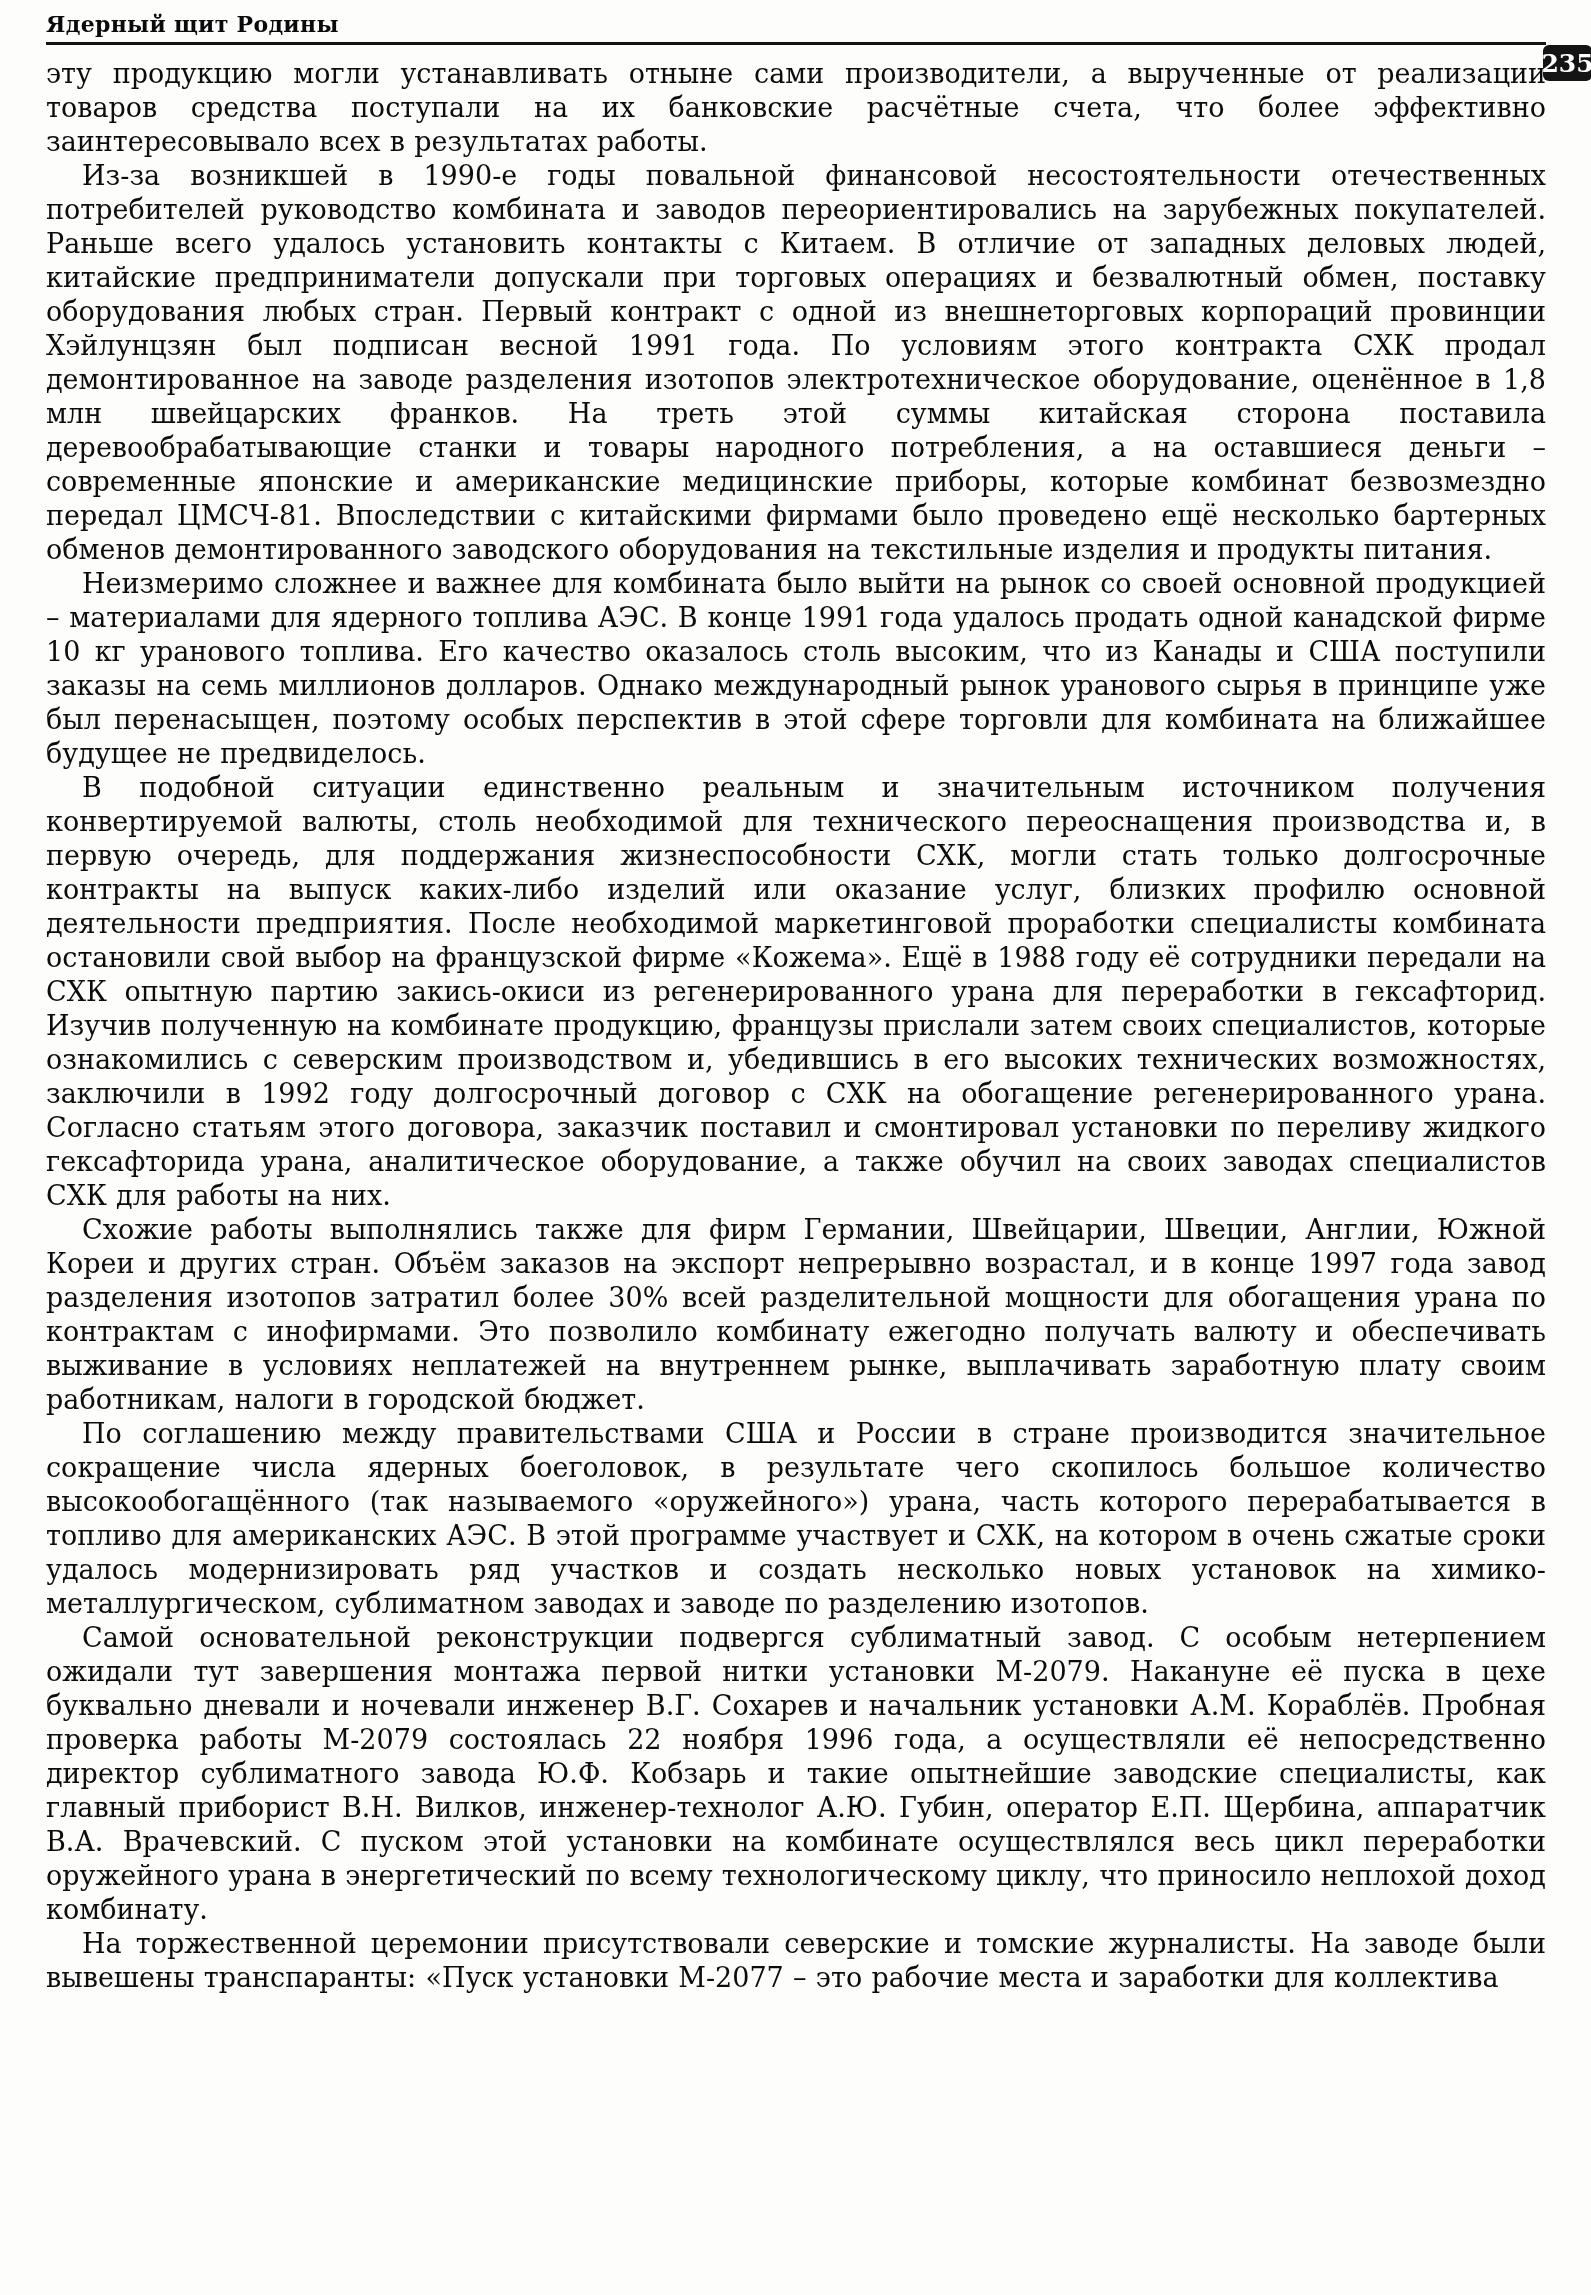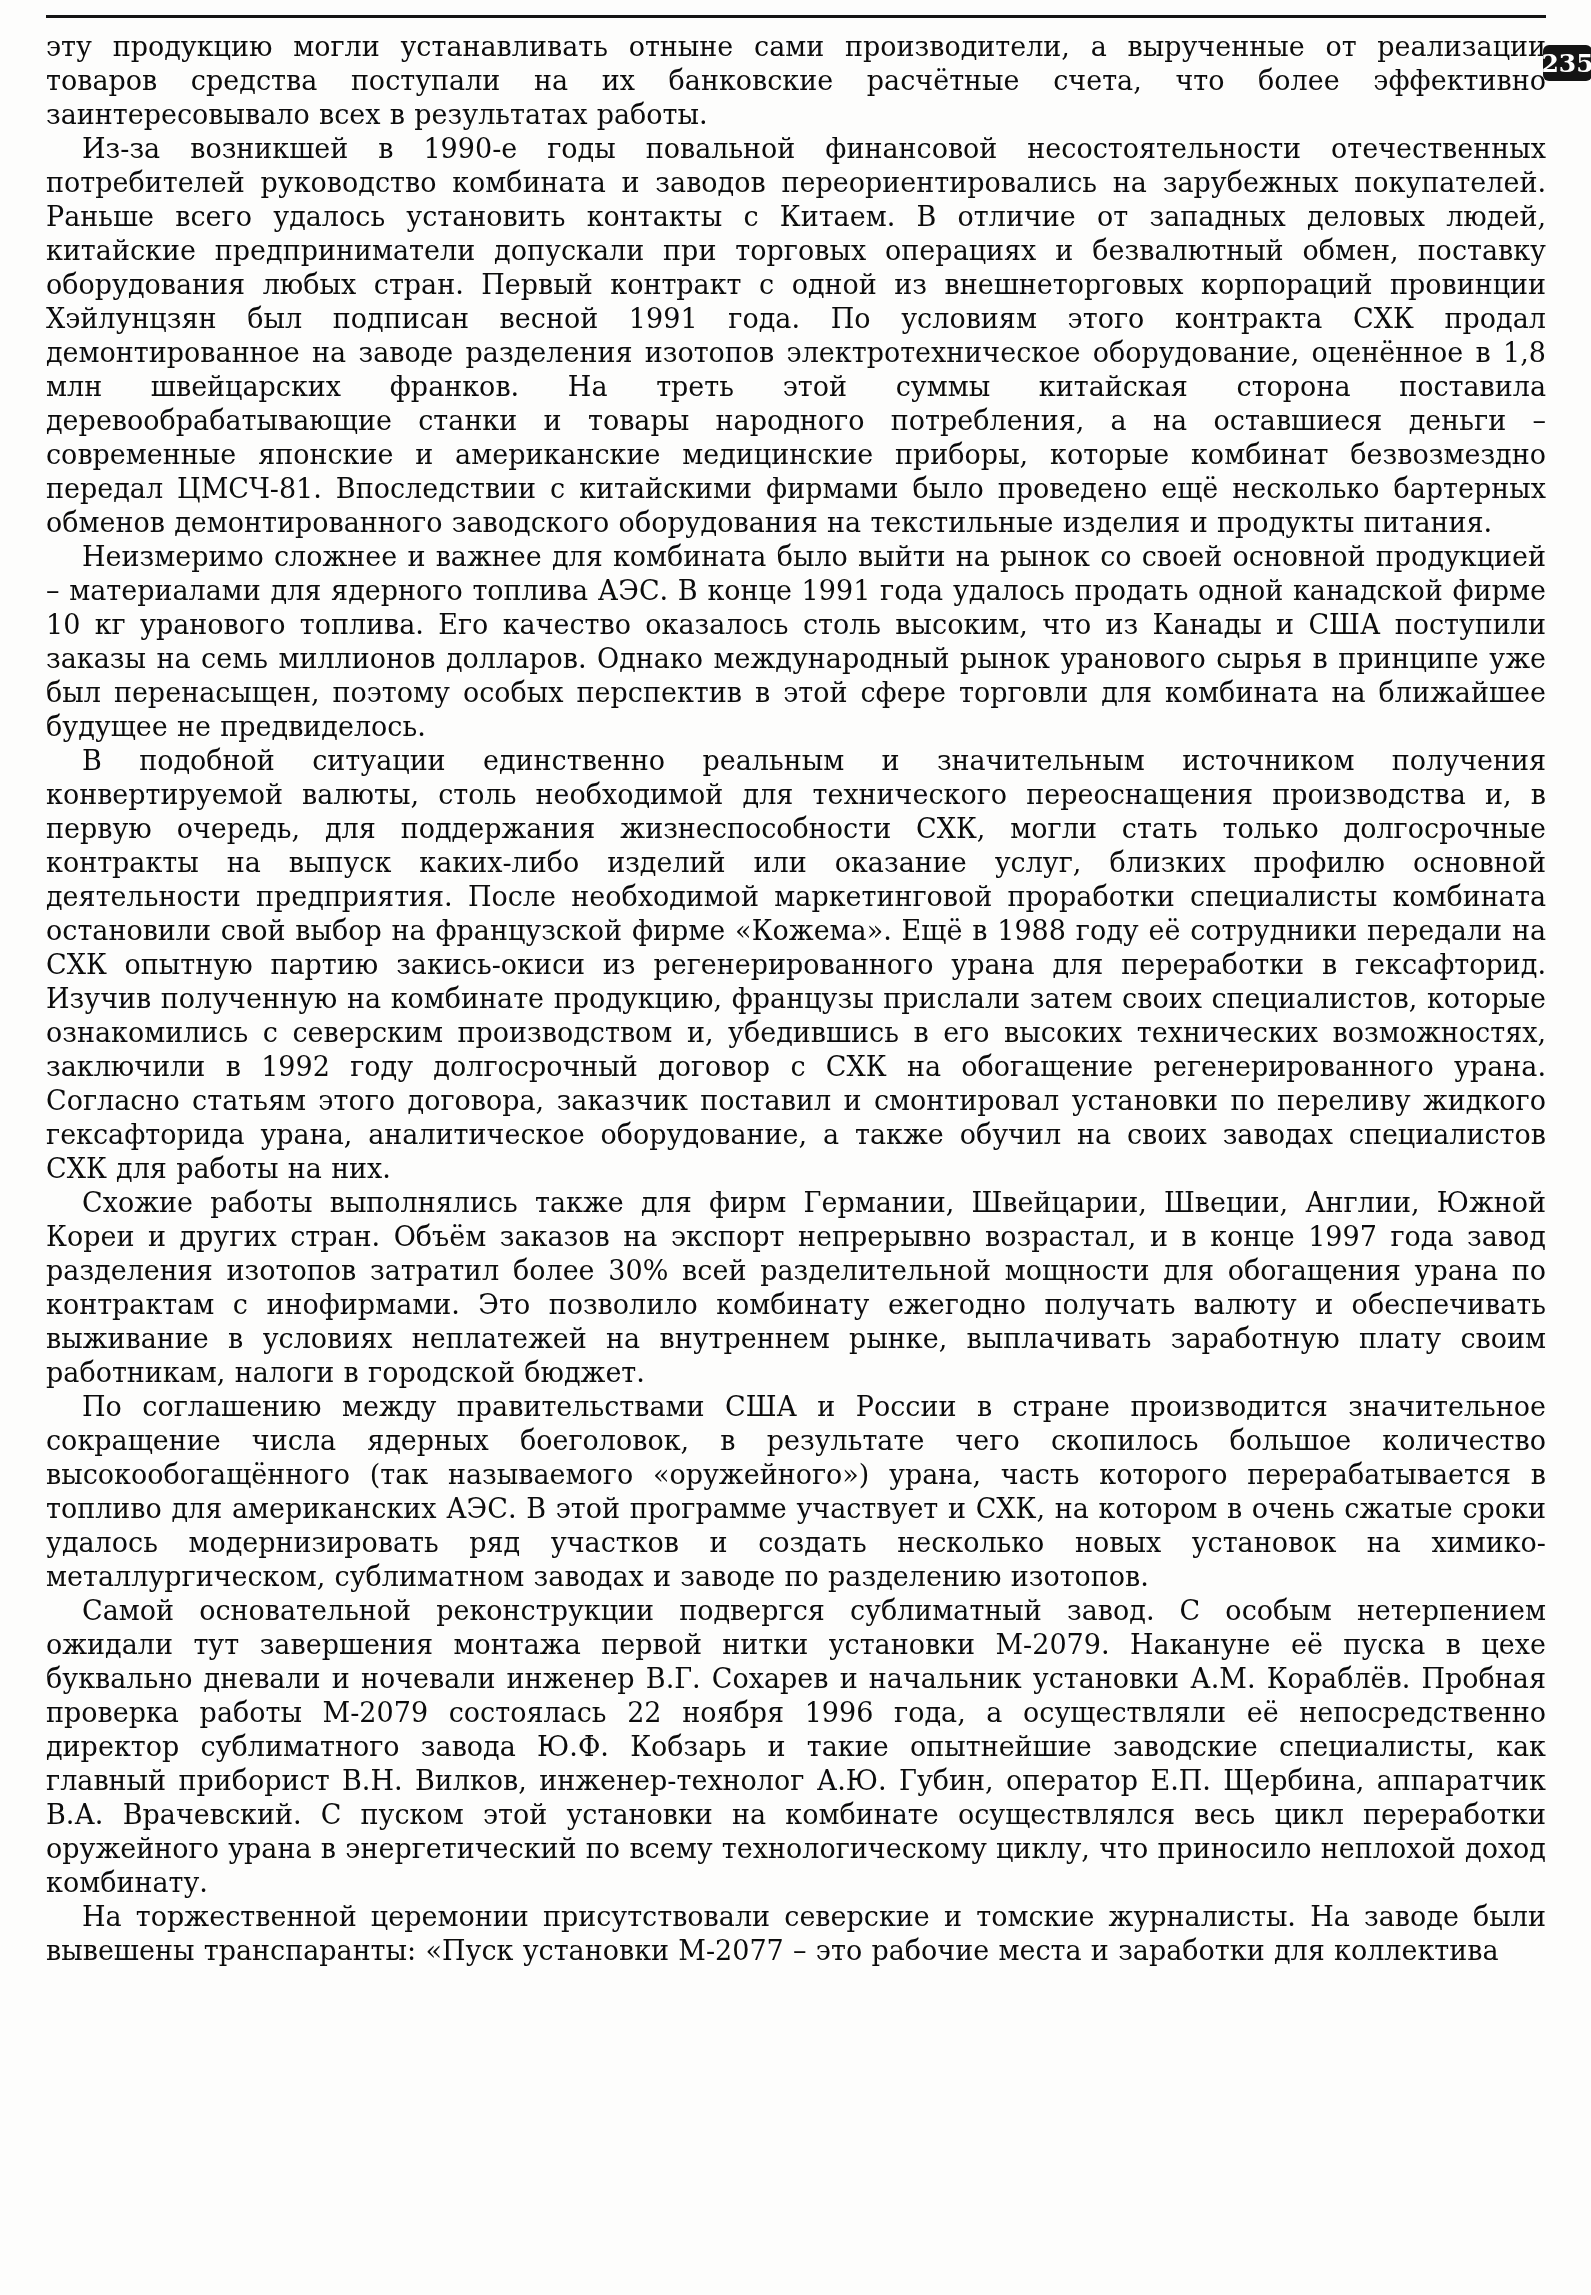--- a/index.html
+++ b/index.html
@@ -67,20 +67,23 @@
   }
   .body-text p.indent {
     text-indent: 36px;
   }
 </style>
 </head>
 <body>
 
 <div class="page">
 
+  <div class="running-head-row">
+    <span class="running-head">Ядерный щит Родины</span>
+  </div>
 
   <hr class="head-rule">
 
   <div class="page-number-badge">
     <span>235</span>
   </div>
 
   <div class="body-text" lang="ru">
     <p>эту продукцию могли устанавливать отныне сами производители, а вырученные от реализации товаров средства поступали на их банковские расчётные счета, что более эффективно заинтересовывало всех в результатах работы.</p>
     <p class="indent">Из-за возникшей в 1990-е годы повальной финансовой несостоятельности отечественных потребителей руководство комбината и заводов переориентировались на зарубежных покупателей. Раньше всего удалось установить контакты с Китаем. В отличие от западных деловых людей, китайские предприниматели допускали при торговых операциях и безвалютный обмен, поставку оборудования любых стран. Первый контракт с одной из внешнеторговых корпораций провинции Хэйлунцзян был подписан весной 1991 года. По условиям этого контракта СХК продал демонтированное на заводе разделения изотопов электротехническое оборудование, оценённое в 1,8 млн швейцарских франков. На треть этой суммы китайская сторона поставила деревообрабатывающие станки и товары народного потребления, а на оставшиеся деньги – современные японские и американские медицинские приборы, которые комбинат безвозмездно передал ЦМСЧ-81. Впоследствии с китайскими фирмами было проведено ещё несколько бартерных обменов демонтированного заводского оборудования на текстильные изделия и продукты питания.</p>

